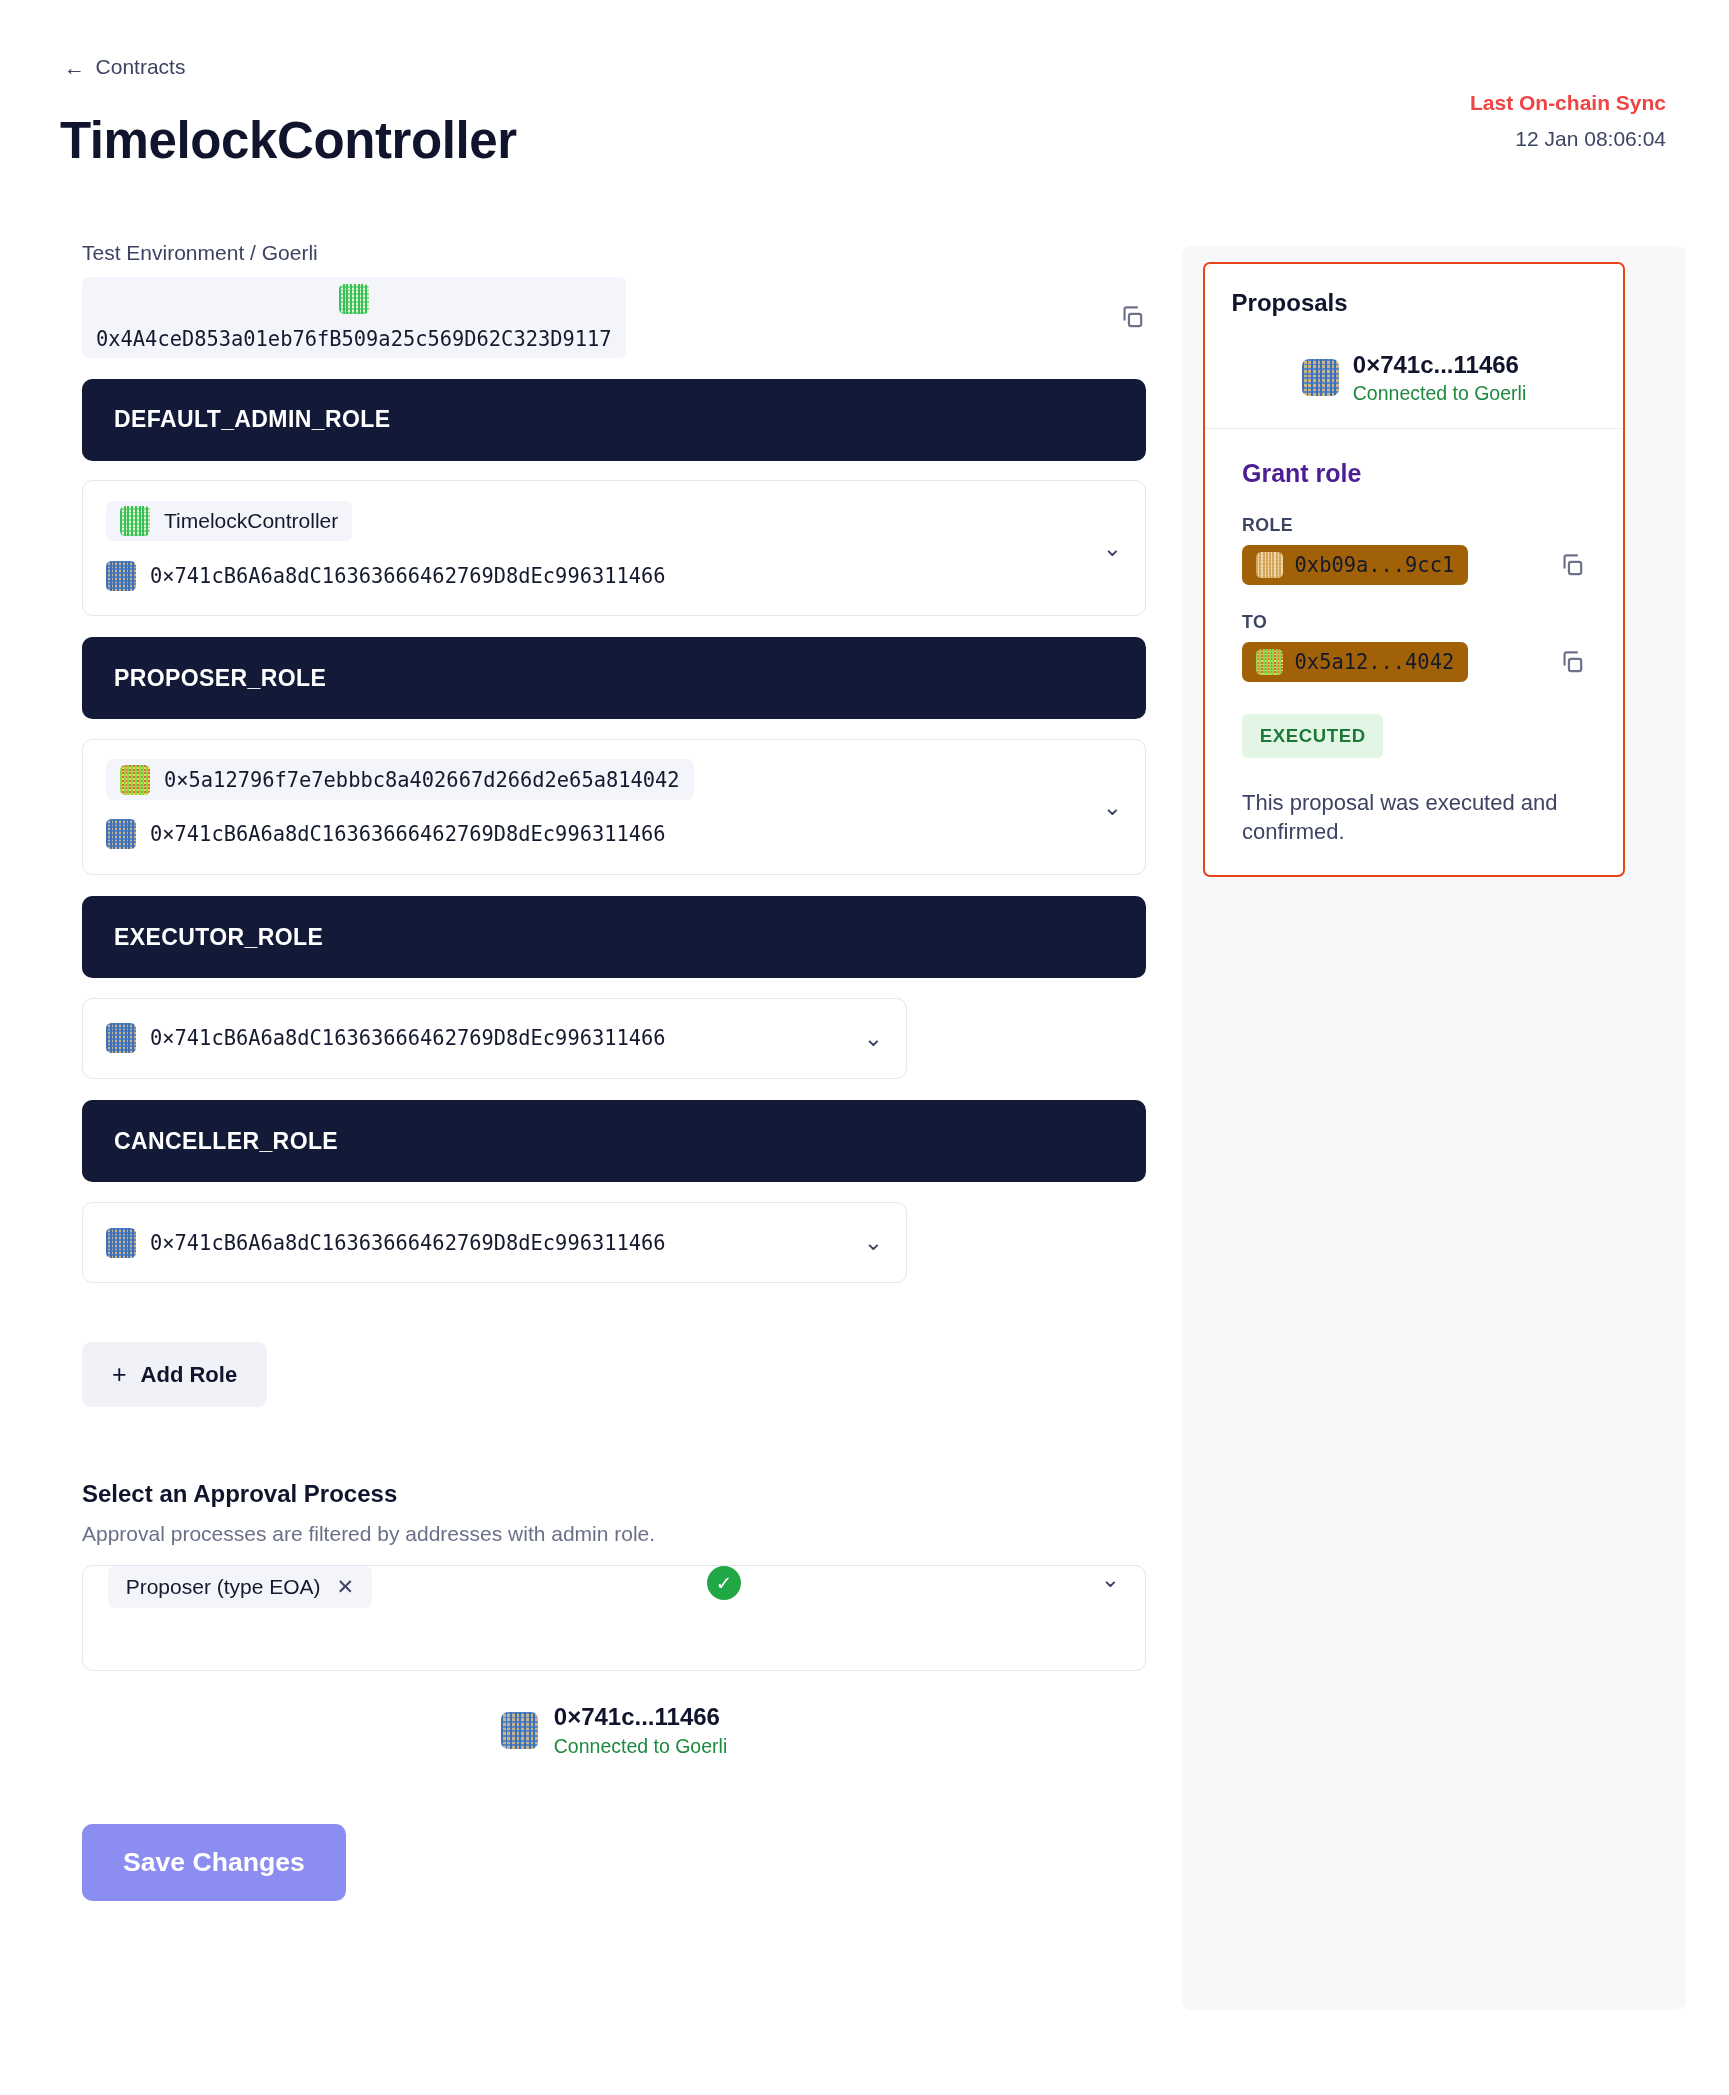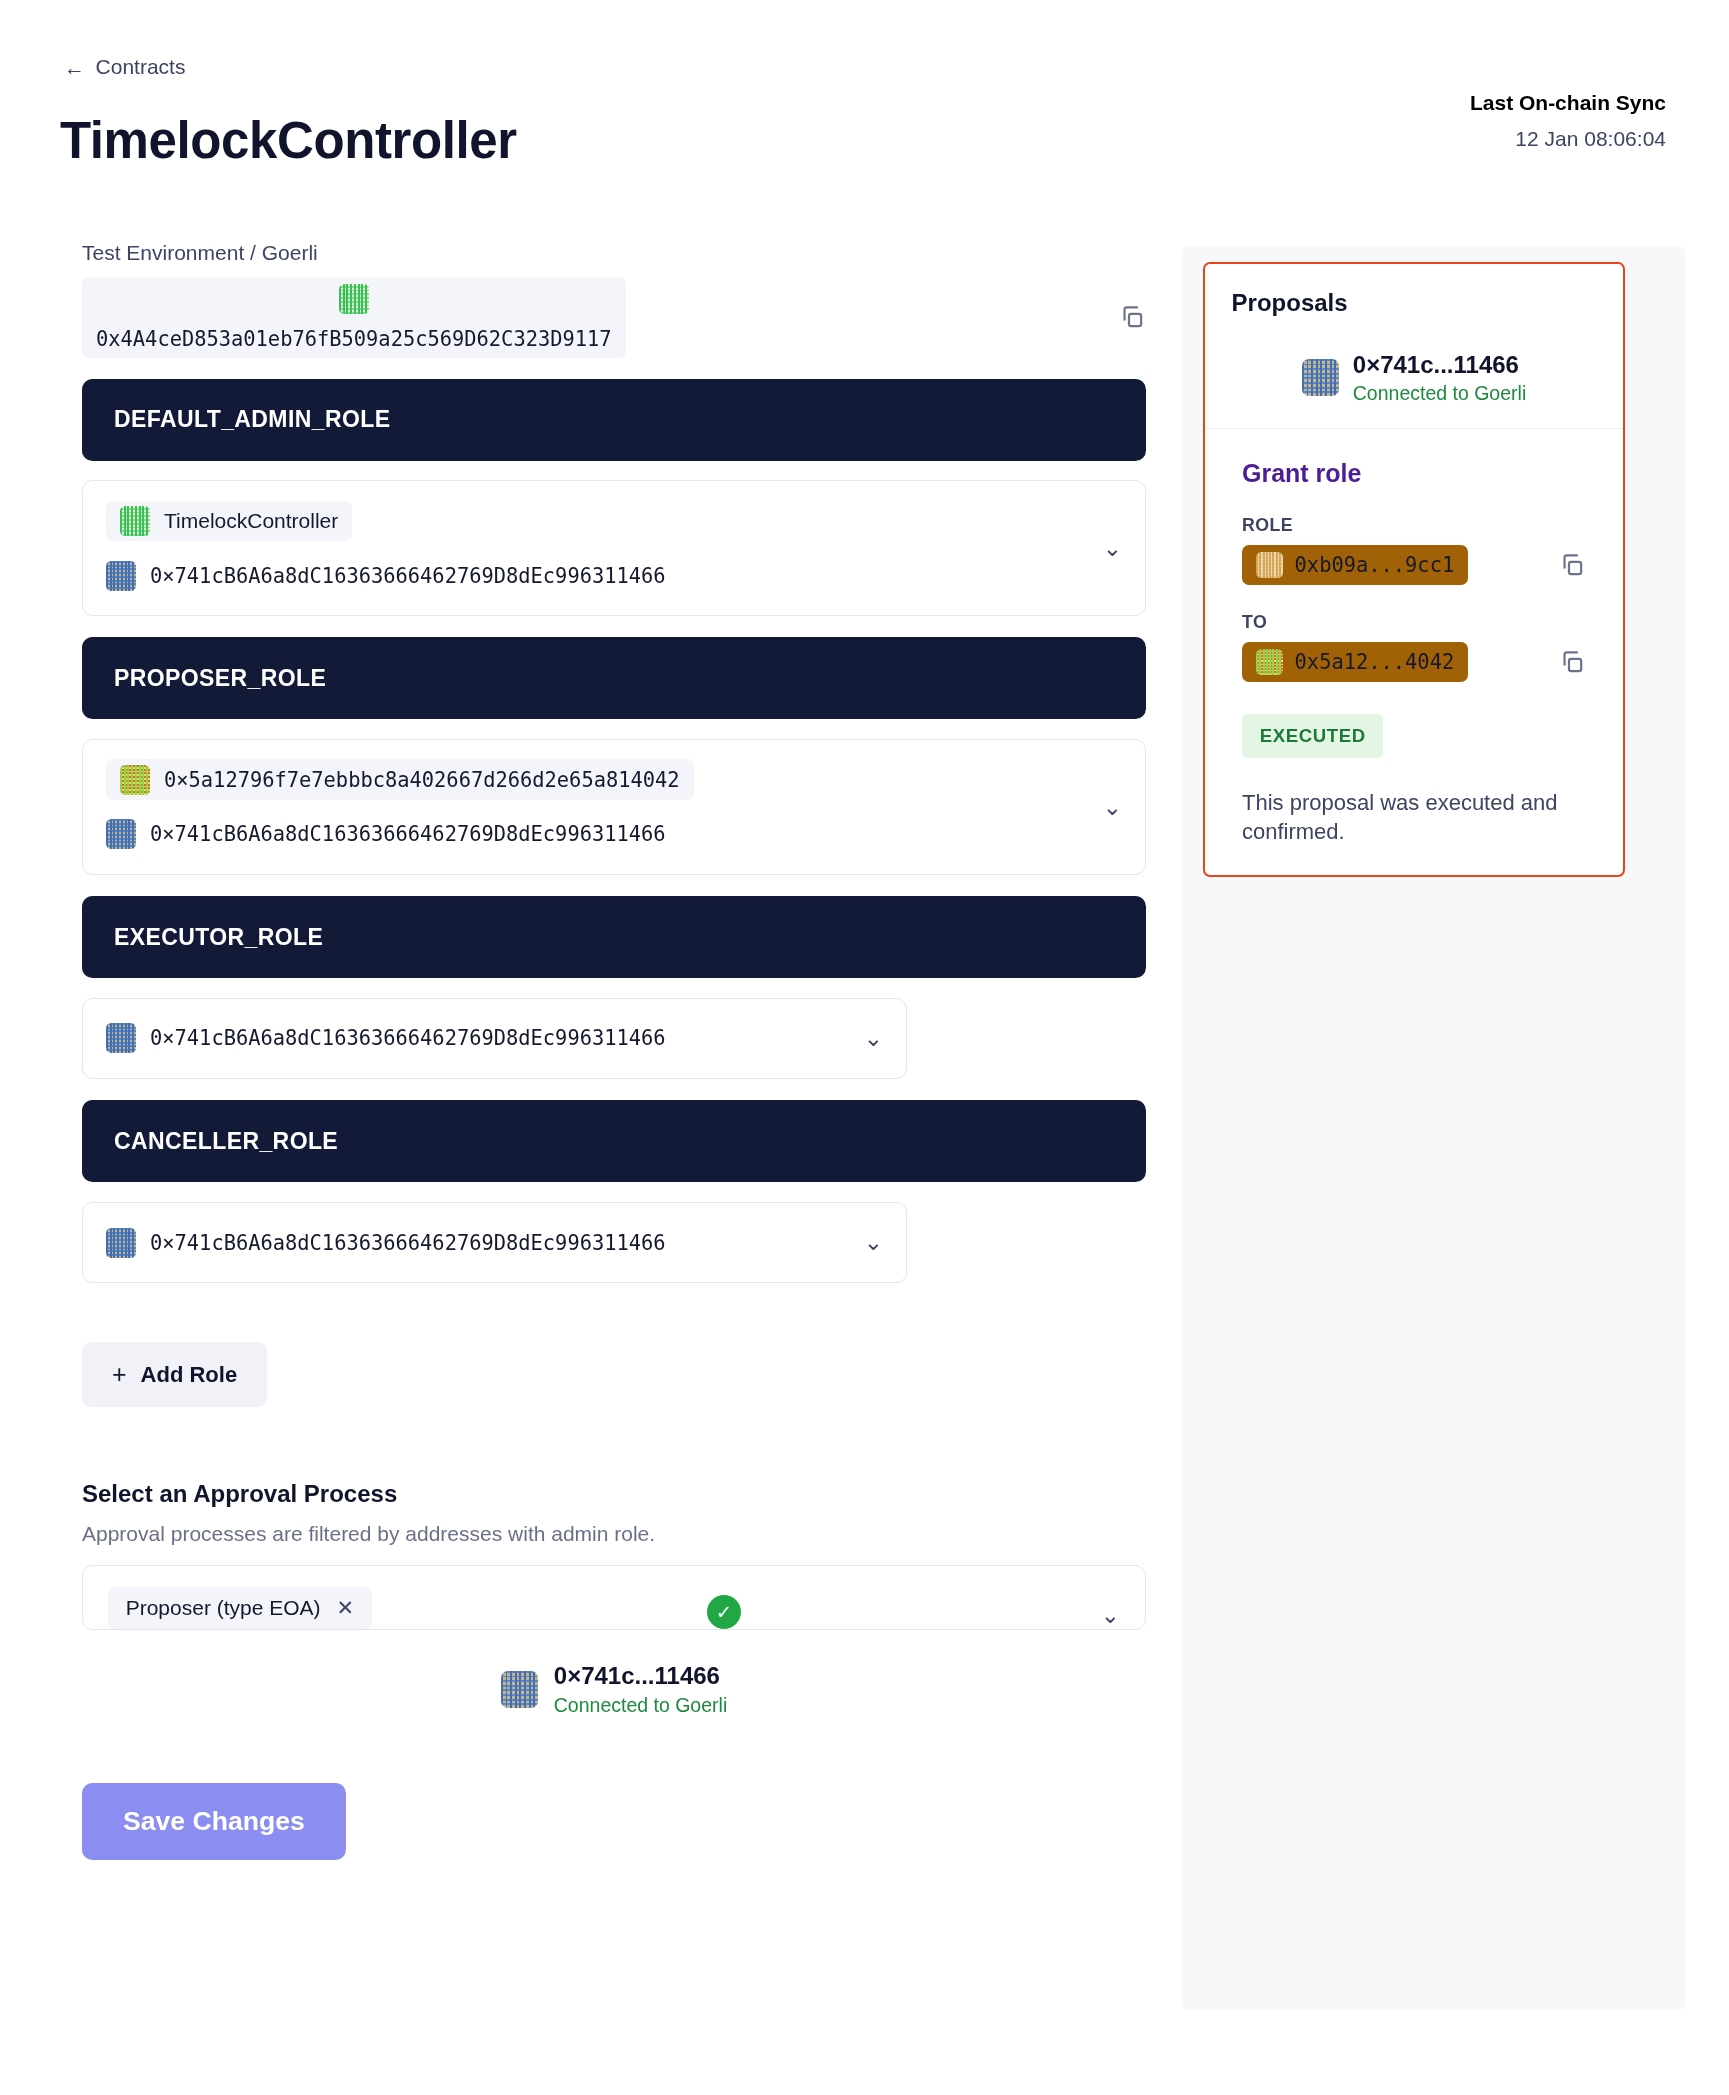--- a/index.html
+++ b/index.html
@@ -29,21 +29,21 @@
     position: absolute;
     left: 60px; top: 111px;
     font-size: 51px; font-weight: bold; letter-spacing: -0.4px;
     color: #10142c;
   }
   .sync-wrap {
     position: absolute;
     right: 64px; top: 91px;
     text-align: right;
   }
-  .sync-label { font-size: 21px; font-weight: bold; color: #000000; }
+  .sync-label { font-size: 21px; font-weight: bold; color: #ef4444; }
   .sync-time { font-size: 21px; color: #3d4463; margin-top: 12.4px; }
 
   
   .left-col {
     position: absolute;
     left: 82px; top: 241px;
     width: 1064px;
   }
   .env-label { font-size: 21px; color: #3d4463; }
   .addr-row {
@@ -168,22 +168,22 @@
     font-size: 24px; font-weight: bold; color: #10142c;
   }
   .approval-sub {
     margin-top: 14px;
     font-size: 21px; color: #6b7089;
   }
   .select-box {
     margin-top: 19.5px;
     border: 0.9px solid #e3e5ef;
     border-radius: 10.6px;
-    height: 65px;
-    display: flex; align-items: flex-end;
+    height: 106px;
+    display: flex; align-items: flex-start;
     padding: 0 25px;
     background: #fff;
   }
   .token {
     display: inline-flex; align-items: center; gap: 16px;
     background: #f4f4fb;
     border-radius: 7px;
     padding: 8.9px 17.7px;
     font-size: 21px; color: #15192e;
   }

